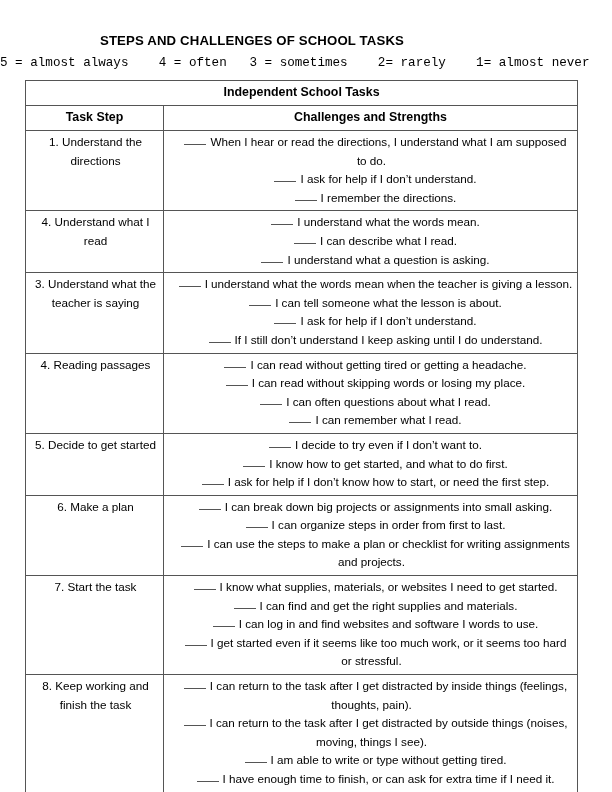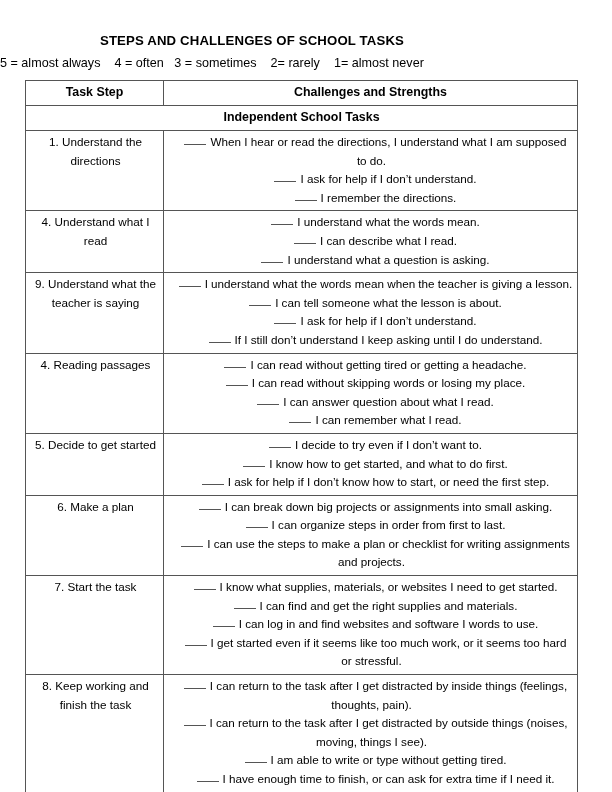--- a/index.html
+++ b/index.html
@@ -31,20 +31,21 @@
     line-height: 16px;
   }
   .scale-legend {
     text-align: left;
     font-size: 12.6px;
     font-weight: normal;
     margin: 0;
     padding-top: 6px;
     line-height: 16px;
     white-space: pre;
+    font-family: Liberation Mono, monospace;
   }
   table.worksheet {
     border-collapse: collapse;
     table-layout: fixed;
     width: 552px;
     margin: 9px 0 0 25px;
     border: 1px solid #444444;
   }
   table.worksheet td,
   table.worksheet th {
@@ -101,59 +102,59 @@
 
   <div class="scale-legend">5 = almost always    4 = often   3 = sometimes    2= rarely    1= almost never</div>
 
   <table class="worksheet">
     <colgroup>
       <col class="c-step">
       <col class="c-chal">
     </colgroup>
     <tbody>
       <tr>
+        <td class="banner-cell" colspan="2">Independent School Tasks</td>
+      </tr>
+      <tr>
         <td class="colhead-cell">Task Step</td>
         <td class="colhead-cell">Challenges and Strengths</td>
-      </tr>
-      <tr>
-        <td class="banner-cell" colspan="2">Independent School Tasks</td>
       </tr>
     </tbody>
     <tbody id="rows-body">
         <tr>
           <td class="step-cell">1. Understand the directions</td>
           <td class="chal-cell">
             <div class="chal-line"><span class="blank-rule"></span><span>When I hear or read the directions, I understand what I am supposed to do.</span></div>
             <div class="chal-line"><span class="blank-rule"></span><span>I ask for help if I don’t understand.</span></div>
             <div class="chal-line"><span class="blank-rule"></span><span>I remember the directions.</span></div>
           </td>
         </tr>
         <tr>
           <td class="step-cell">4. Understand what I read</td>
           <td class="chal-cell">
             <div class="chal-line"><span class="blank-rule"></span><span>I understand what the words mean.</span></div>
             <div class="chal-line"><span class="blank-rule"></span><span>I can describe what I read.</span></div>
             <div class="chal-line"><span class="blank-rule"></span><span>I understand what a question is asking.</span></div>
           </td>
         </tr>
         <tr>
-          <td class="step-cell">9. Understand what the teacher is saying</td>
+          <td class="step-cell">3. Understand what the teacher is saying</td>
           <td class="chal-cell">
             <div class="chal-line"><span class="blank-rule"></span><span>I understand what the words mean when the teacher is giving a lesson.</span></div>
             <div class="chal-line"><span class="blank-rule"></span><span>I can tell someone what the lesson is about.</span></div>
             <div class="chal-line"><span class="blank-rule"></span><span>I ask for help if I don’t understand.</span></div>
             <div class="chal-line"><span class="blank-rule"></span><span>If I still don’t understand I keep asking until I do understand.</span></div>
           </td>
         </tr>
         <tr>
           <td class="step-cell">4. Reading passages</td>
           <td class="chal-cell">
             <div class="chal-line"><span class="blank-rule"></span><span>I can read without getting tired or getting a headache.</span></div>
             <div class="chal-line"><span class="blank-rule"></span><span>I can read without skipping words or losing my place.</span></div>
-            <div class="chal-line"><span class="blank-rule"></span><span>I can answer question about what I read.</span></div>
+            <div class="chal-line"><span class="blank-rule"></span><span>I can often questions about what I read.</span></div>
             <div class="chal-line"><span class="blank-rule"></span><span>I can remember what I read.</span></div>
           </td>
         </tr>
         <tr>
           <td class="step-cell">5. Decide to get started</td>
           <td class="chal-cell">
             <div class="chal-line"><span class="blank-rule"></span><span>I decide to try even if I don’t want to.</span></div>
             <div class="chal-line"><span class="blank-rule"></span><span>I know how to get started, and what to do first.</span></div>
             <div class="chal-line"><span class="blank-rule"></span><span>I ask for help if I don’t know how to start, or need the first step.</span></div>
           </td>

